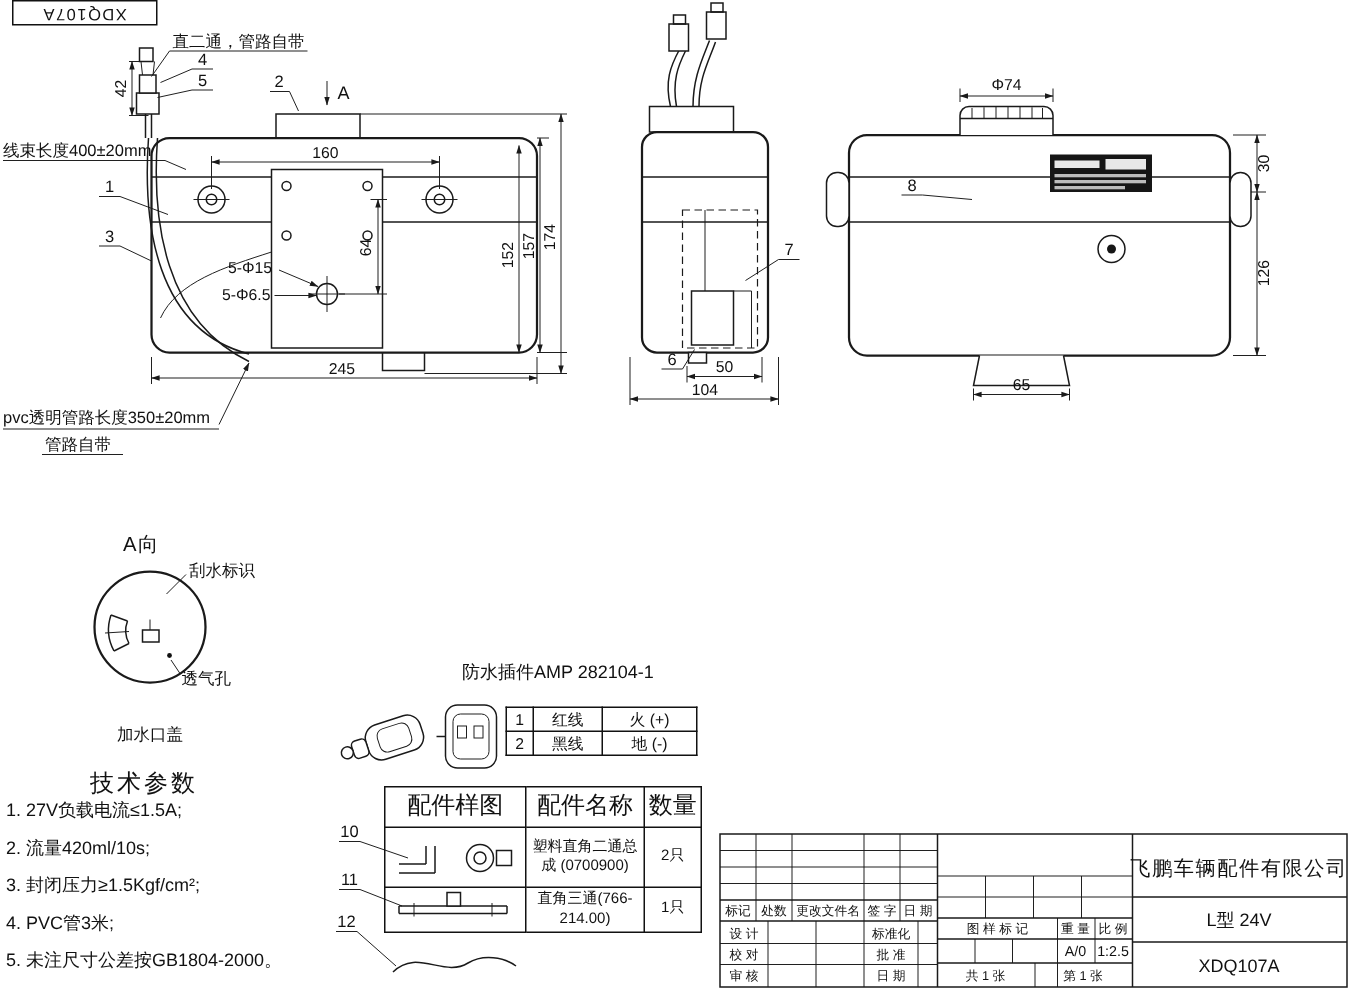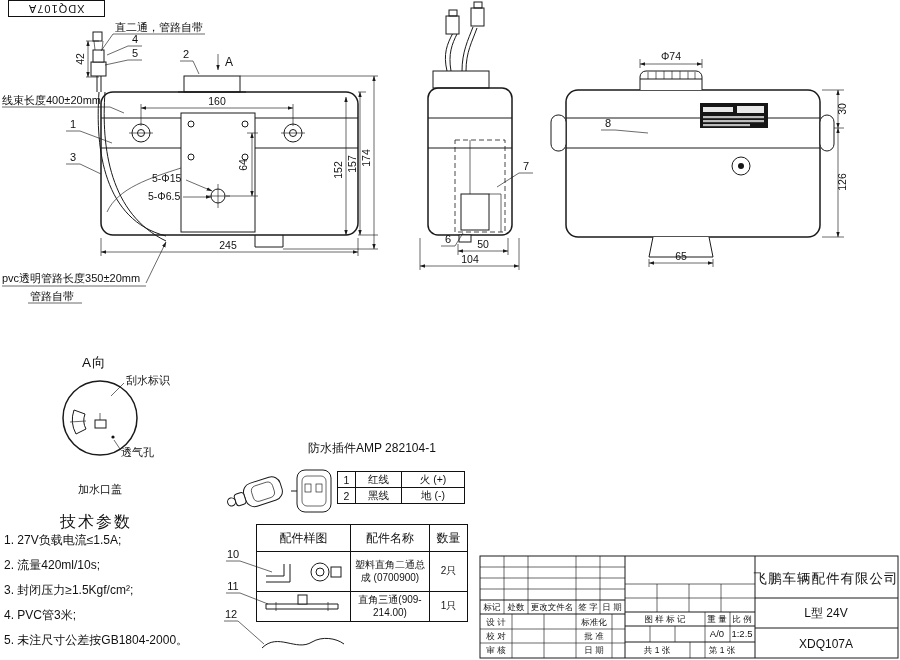--- a/index.html
+++ b/index.html
@@ -16,21 +16,21 @@
   .t8{font-size:8.5px}.t9{font-size:9.5px}.t10{font-size:10.5px}.t11{font-size:11px}
   .t12{font-size:12px}.t13{font-size:13.5px;letter-spacing:1px}.t16{font-size:16px;letter-spacing:2px}
   .stamp { position:absolute; left:8px; top:0; width:97px; height:17px; border:1px solid #111;
            display:flex; align-items:center; justify-content:center; background:#fff; }
   .stamp span { transform:rotate(180deg); font-size:11px; letter-spacing:1px; }
   table.grid { position:absolute; border-collapse:collapse; table-layout:fixed; background:transparent; }
   table.grid td { border:1px solid #111; text-align:center; vertical-align:middle; padding:0 1px; }
   .wire-table { left:337px; top:471px; width:127px; font-size:10.5px; }
   .wire-table td { height:16px; }
   .parts-table { left:256px; top:524px; width:211px; font-size:10px; line-height:1.25; }
-  .parts-table .head td { height:27px; font-size:12px; }
+  .parts-table .head td { height:27px; font-size:16px; }
 </style>
 </head>
 <body>
 
 <div class="canvas">
 
 <svg width="900" height="660" viewBox="0 0 900 660">
   <defs>
     <pattern id="ribs" width="3.5" height="10" patternUnits="userSpaceOnUse">
       <rect width="3.5" height="10" fill="#1f1f1f"></rect>
@@ -375,19 +375,19 @@
     <td>配件名称</td>
     <td>数量</td>
   </tr>
   <tr style="height:40px">
     <td></td>
     <td>塑料直角二通总成 (0700900)</td>
     <td>2只</td>
   </tr>
   <tr style="height:30px">
     <td></td>
-    <td>直角三通(909-214.00)</td>
+    <td>直角三通(766-214.00)</td>
     <td>1只</td>
   </tr>
 </tbody>
     </table>
 
 </div>
 
 </body></html>

